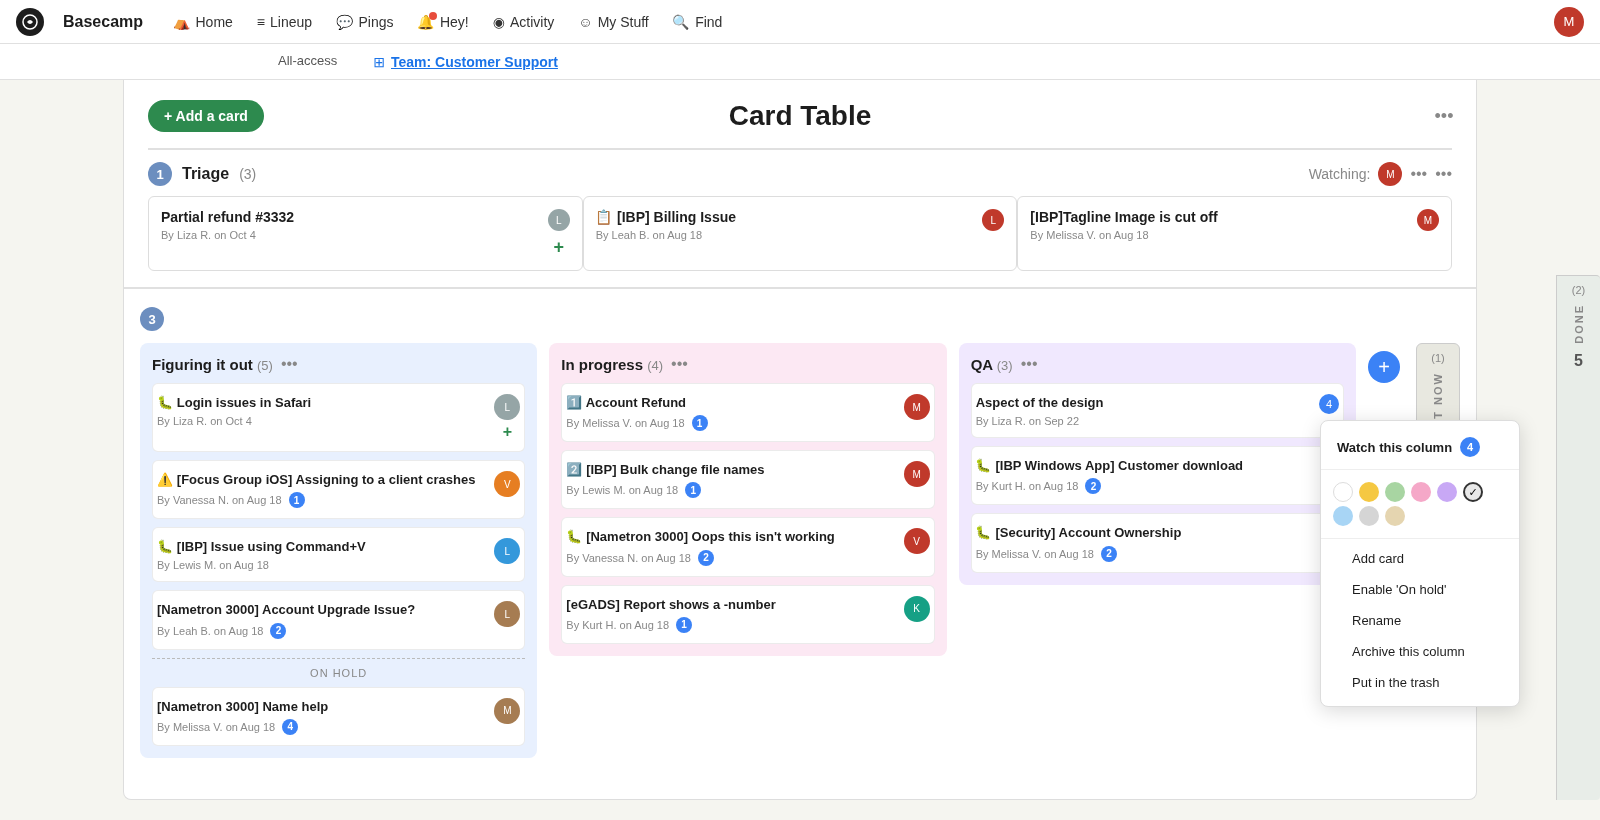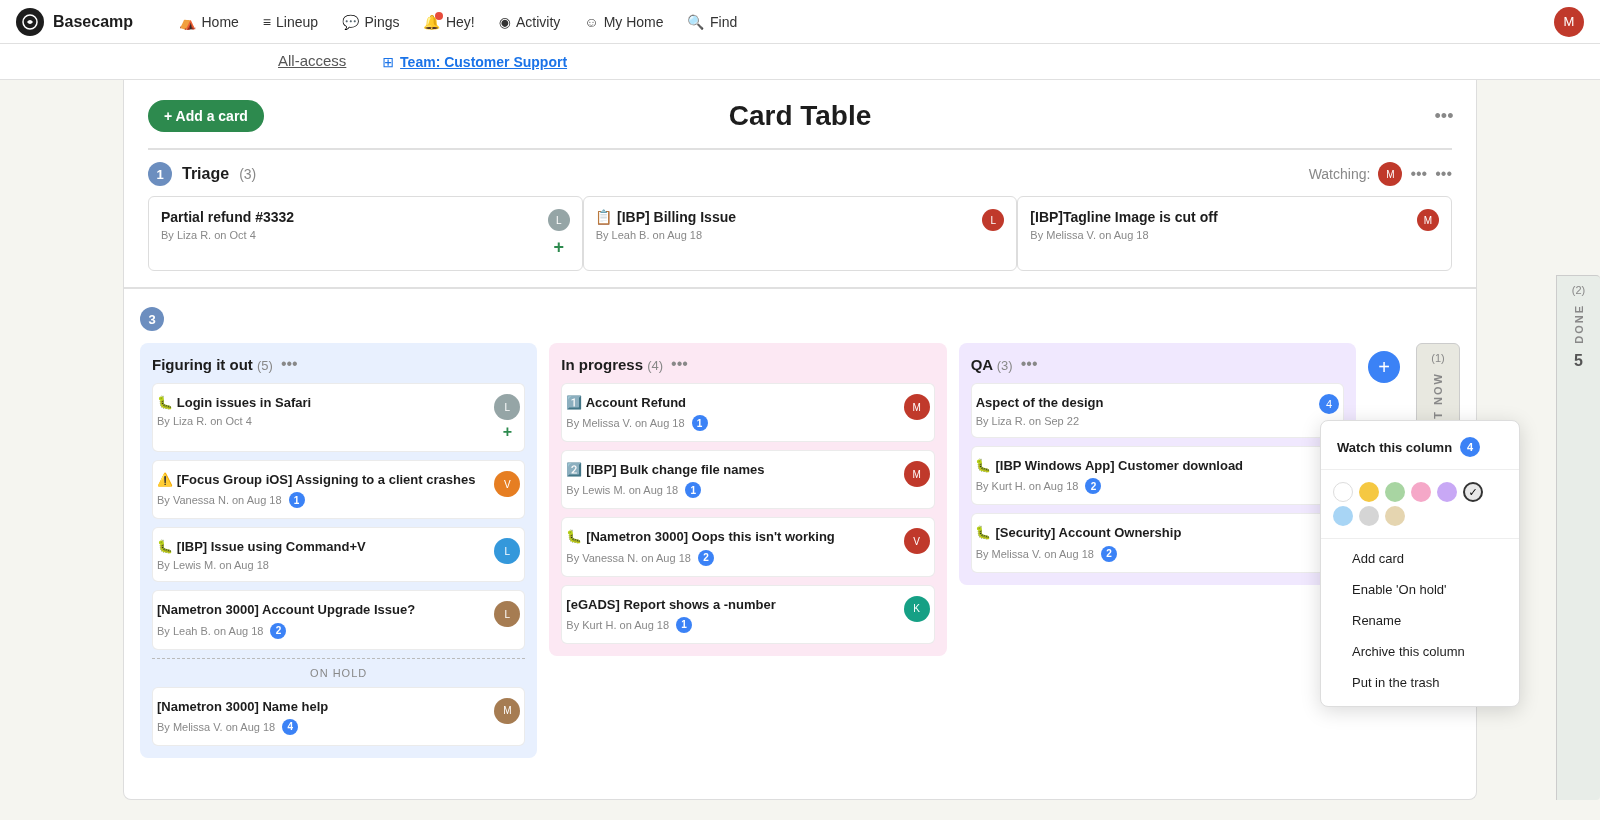--- a/index.html
+++ b/index.html
@@ -1,29 +1,29 @@
 <!DOCTYPE html>
 <html><head>
   <meta charset="utf-8">
   <style>
     * { box-sizing: border-box; margin: 0; padding: 0; }
     body { font-family: -apple-system, BlinkMacSystemFont, 'Segoe UI', sans-serif; background: #f5f5f0; min-height: 820px; overflow: hidden; }
 
     
     .nav { background: #fff; border-bottom: 1px solid #e0e0e0; height: 44px; display: flex; align-items: center; padding: 0 16px; gap: 4px; position: relative; z-index: 100; }
-    .nav-logo { display: flex; align-items: center; gap: 9px; font-weight: 700; font-size: 16px; color: #1d1d1d; margin-right: 32px; }
+    .nav-logo { display: flex; align-items: center; gap: 19px; font-weight: 700; font-size: 16px; color: #1d1d1d; margin-right: 16px; }
     .nav-logo-icon { width: 28px; height: 28px; background: #1d1d1d; border-radius: 50%; display: flex; align-items: center; justify-content: center; }
     .nav-item { display: flex; align-items: center; gap: 5px; padding: 6px 10px; border-radius: 6px; font-size: 14px; color: #333; cursor: pointer; text-decoration: none; }
     .nav-avatar { width: 30px; height: 30px; border-radius: 50%; background: #c0392b; margin-left: auto; overflow: hidden; display: flex; align-items: center; justify-content: center; color: #fff; font-size: 13px; }
     .nav-hey-badge { background: #e74c3c; border-radius: 50%; width: 8px; height: 8px; position: absolute; top: -2px; right: -2px; }
     .nav-item-wrap { position: relative; }
 
     
     .breadcrumb-bar { background: #fff; border-bottom: 1px solid #e0e0e0; height: 36px; display: flex; align-items: center; padding: 0 0 0 260px; gap: 0; }
-    .breadcrumb-all-access { padding: 12px 18px; font-size: 15px; color: #555; border-bottom: 2px solid #aaa; text-decoration: underline; }
+    .breadcrumb-all-access { padding: 12px 18px; font-size: 13px; color: #555; border-bottom: 2px solid #aaa; }
     .breadcrumb-project { display: flex; align-items: center; gap: 6px; padding: 0 18px; font-size: 14px; color: #1a73e8; font-weight: 500; }
 
     
     .card-table-wrapper { background: #fff; margin: 0 75px; border: 1px solid #ddd; border-top: none; border-radius: 0 0 8px 8px; min-height: 720px; }
 
     
     .ct-header { display: flex; align-items: center; justify-content: center; padding: 20px 24px 16px; position: relative; }
     .ct-title { font-size: 28px; font-weight: 700; color: #1d1d1d; }
     .ct-add-btn { position: absolute; left: 24px; background: #2d8a4e; color: #fff; border: none; border-radius: 20px; padding: 8px 16px; font-size: 14px; font-weight: 600; cursor: pointer; display: flex; align-items: center; gap: 5px; }
     .ct-more-btn { position: absolute; right: 16px; background: none; border: none; font-size: 18px; color: #888; cursor: pointer; width: 32px; height: 32px; border-radius: 50%; display: flex; align-items: center; justify-content: center; }
@@ -124,21 +124,21 @@
         </span>
         <span>Hey!</span>
       </a>
     </div>
     <a class="nav-item">
       <span>◉</span>
       <span>Activity</span>
     </a>
     <a class="nav-item">
       <span>☺</span>
-      <span>My Home</span>
+      <span>My Stuff</span>
     </a>
     <a class="nav-item">
       <span>🔍</span>
       <span>Find</span>
     </a>
 
     <div class="nav-avatar" style="background: #c0392b;">M</div>
   </div>
 </nav>
 

